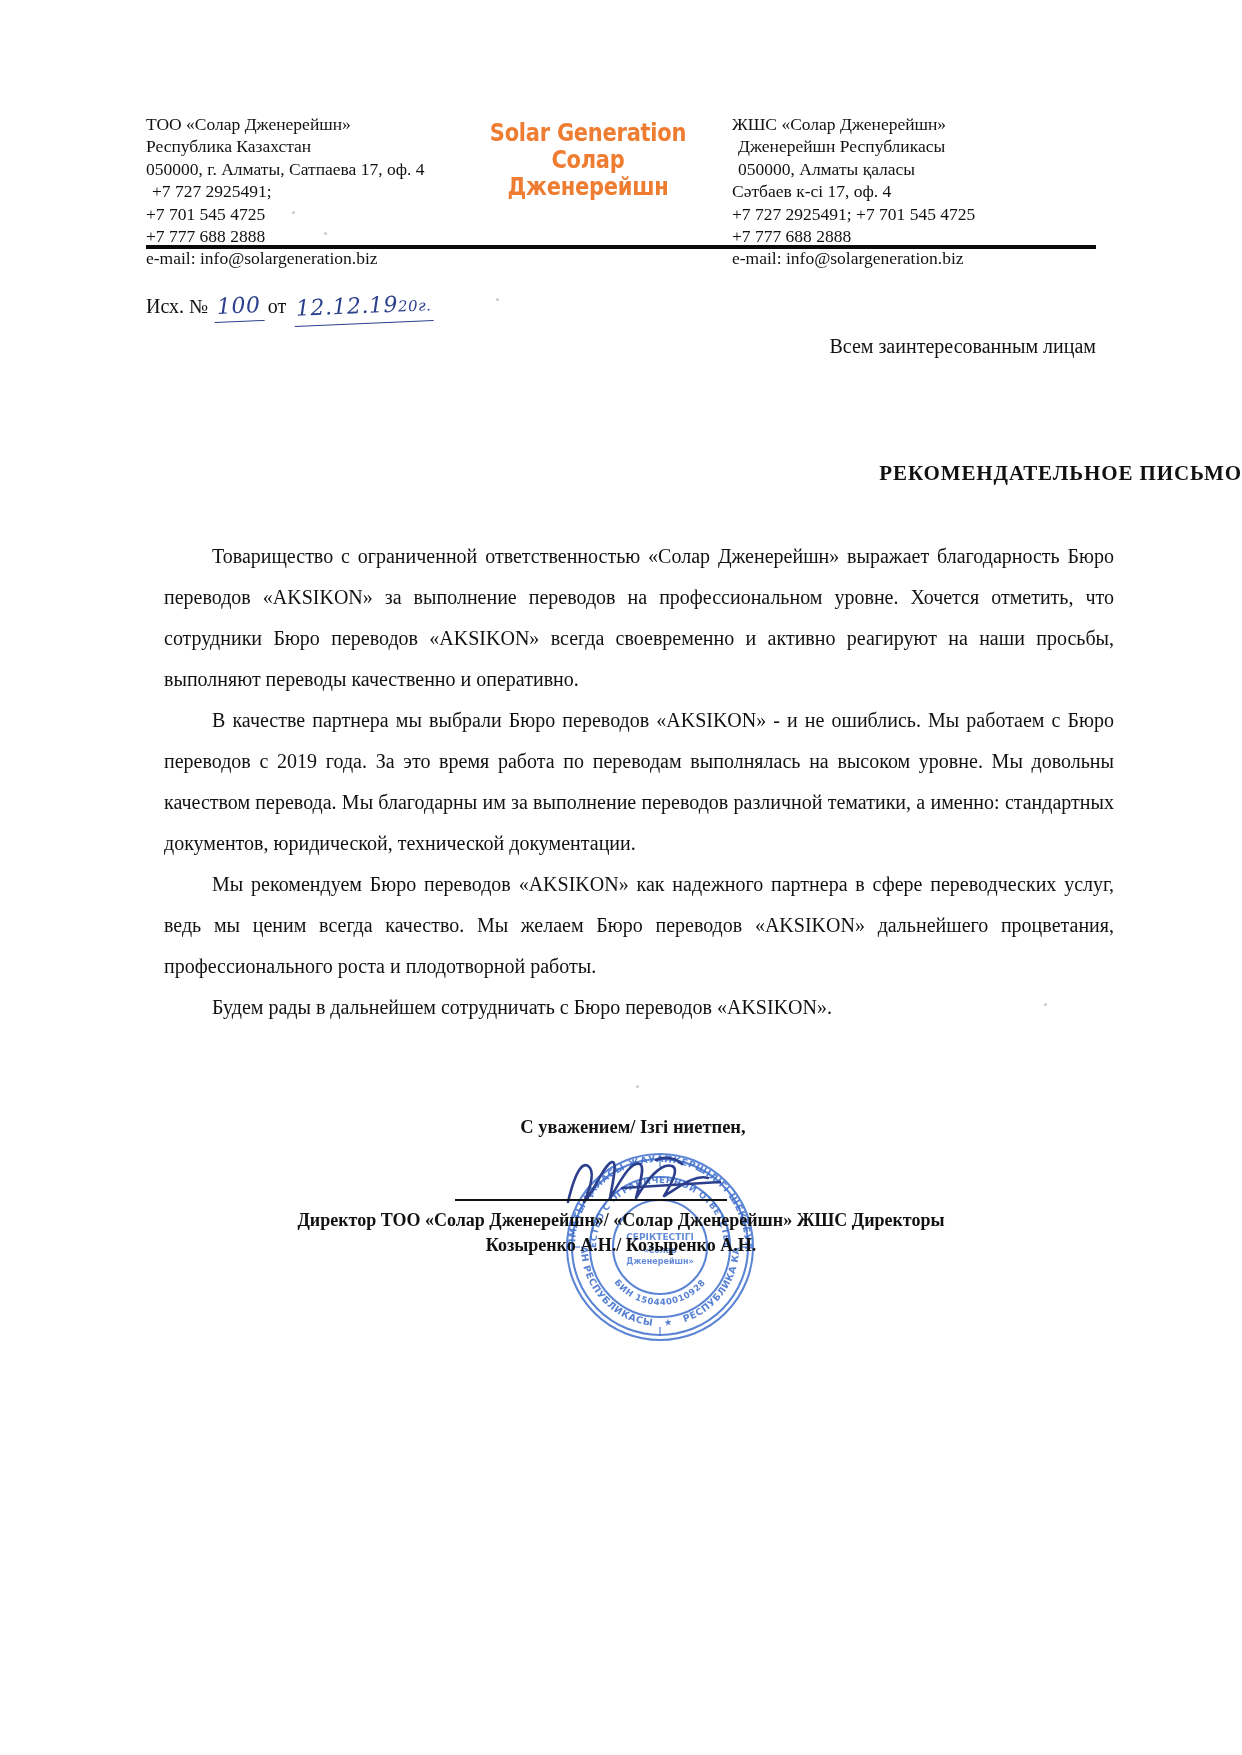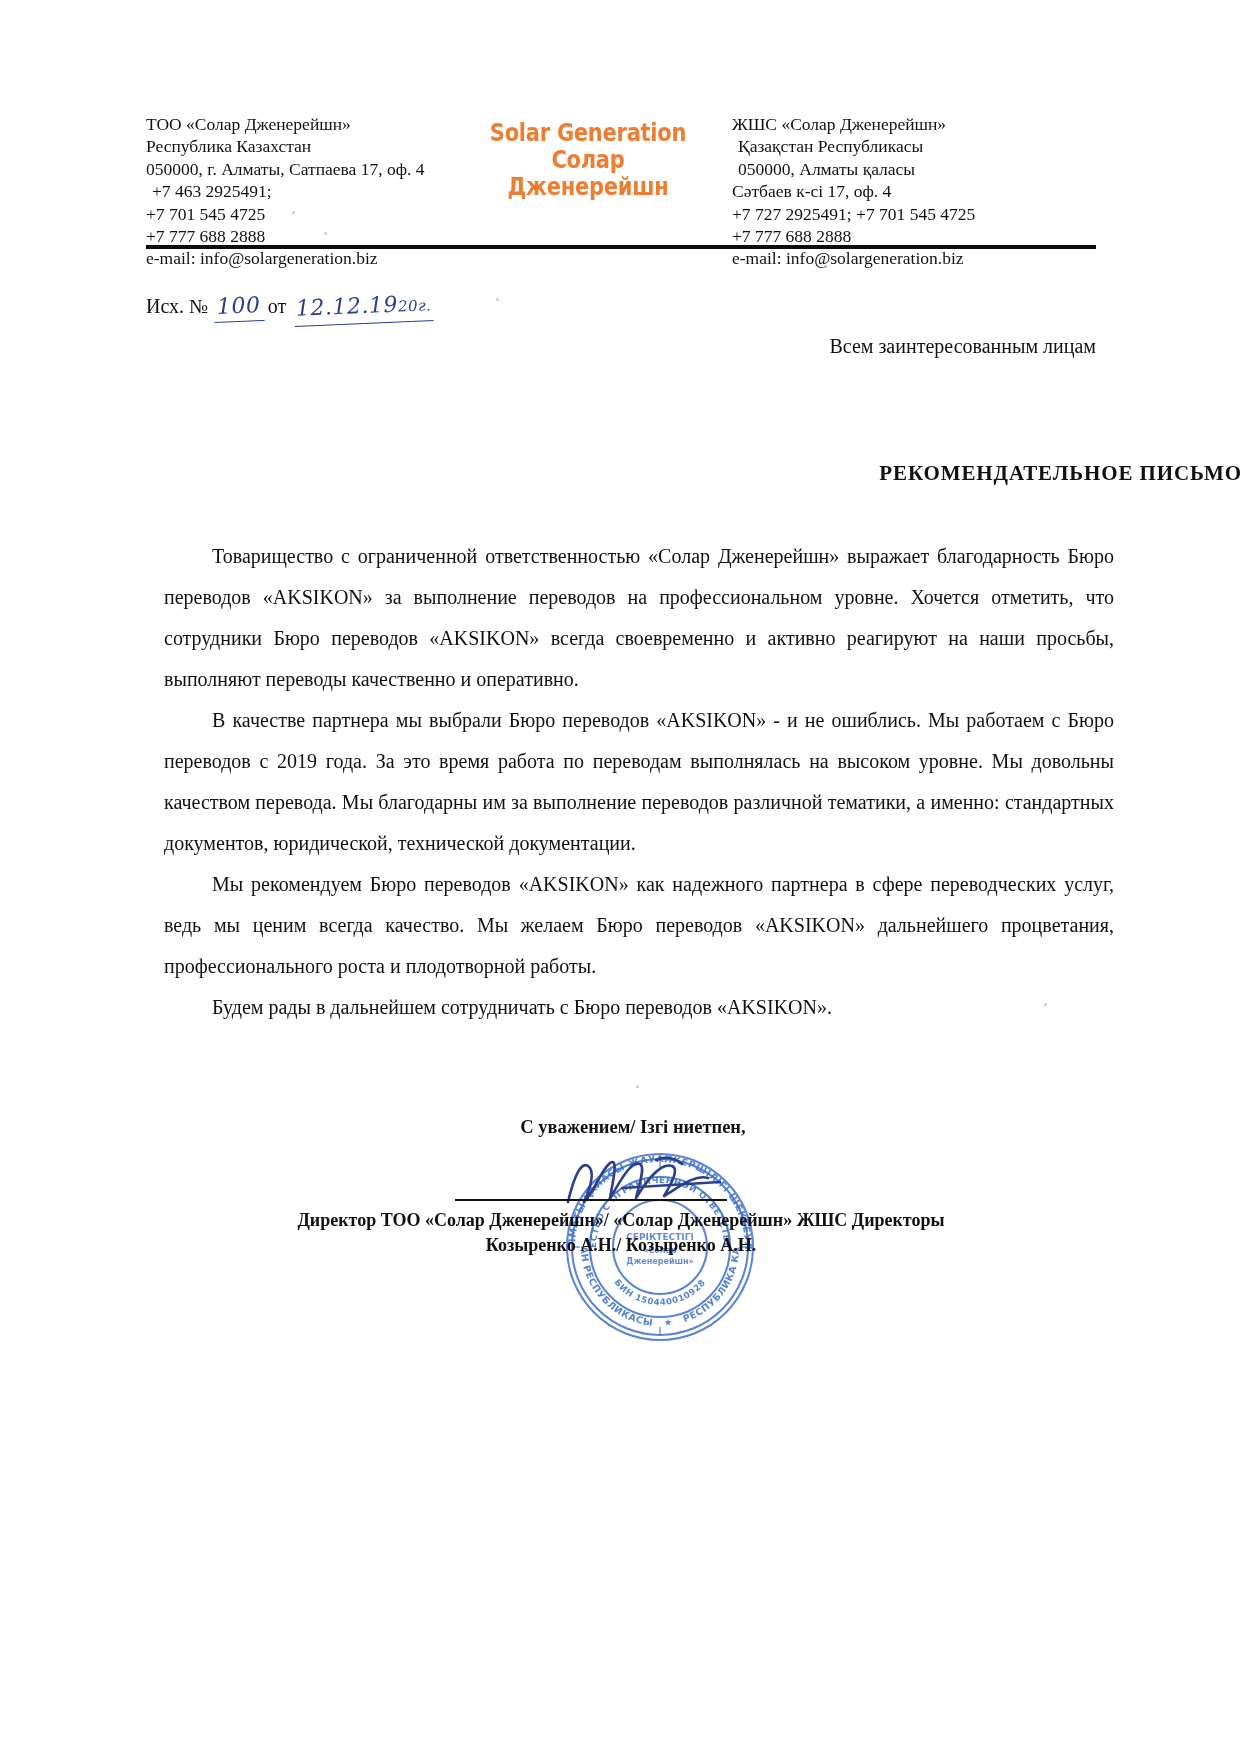--- a/index.html
+++ b/index.html
@@ -88,34 +88,34 @@
 <body>
 
 <div class="page">
 
   <div class="letterhead">
 
     <div class="lh-col lh-left">
       <span class="lh-line">ТОО «Солар Дженерейшн»</span>
       <span class="lh-line">Республика Казахстан</span>
       <span class="lh-line">050000, г. Алматы, Сатпаева 17, оф. 4</span>
-      <span class="lh-line lh-indent">+7 463 2925491;</span>
+      <span class="lh-line lh-indent">+7 727 2925491;</span>
       <span class="lh-line">+7 701 545 4725</span>
       <span class="lh-line">+7 777 688 2888</span>
       <span class="lh-line">e-mail: info@solargeneration.biz</span>
     </div>
 
     <div class="logo">
       <span class="l1">Solar Generation</span>
       <span class="l2">Солар Дженерейшн</span>
     </div>
 
     <div class="lh-col lh-right">
       <span class="lh-line">ЖШС «Солар Дженерейшн»</span>
-      <span class="lh-line lh-indent">Қазақстан Республикасы</span>
+      <span class="lh-line lh-indent">Дженерейшн Республикасы</span>
       <span class="lh-line lh-indent">050000, Алматы қаласы</span>
       <span class="lh-line">Сәтбаев к-сі 17, оф. 4</span>
       <span class="lh-line">+7 727 2925491; +7 701 545 4725</span>
       <span class="lh-line">+7 777 688 2888</span>
       <span class="lh-line">e-mail: info@solargeneration.biz</span>
     </div>
   </div>
 
   <div class="rule"></div>
 

